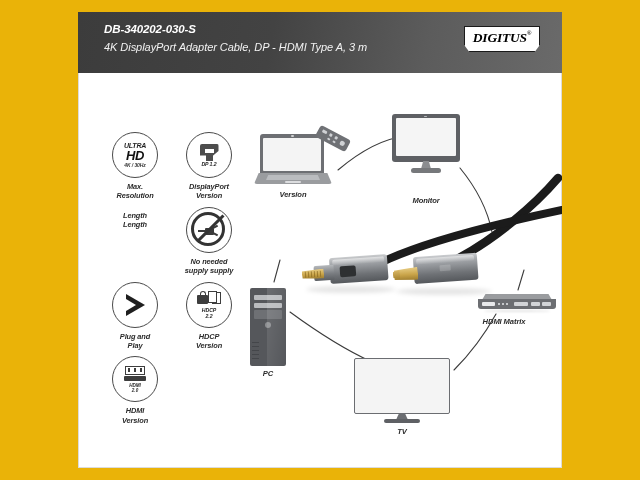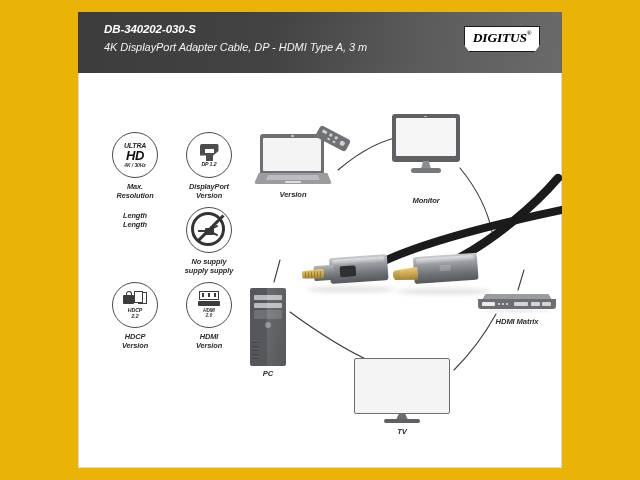--- a/index.html
+++ b/index.html
@@ -468,25 +468,34 @@
           <span class="inner"></span>
           <span class="plug">
             <span class="cord"></span>
               <span class="body"></span>
               <span class="p1"></span>
               <span class="p2"></span>
           </span>
           <span class="slash"></span>
         </div>
         <div class="badge-caption">
-          <div>No supply</div>
+          <div>No needed</div>
           <div>supply supply</div>
         </div>
       </div>
 
+      <div class="icon-cell wide-gap">
+        <div class="badge">
+          <span class="play-glyph"></span>
+        </div>
+        <div class="badge-caption">
+          <div>Plug and</div>
+          <div>Play</div>
+        </div>
+      </div>
 
       <div class="icon-cell wide-gap">
         <div class="badge">
           <span class="hdcp-glyph">
             <span class="doc d1"></span>
               <span class="doc d2"></span>
             <span class="shackle"></span>
               <span class="lockbox"></span>
           </span>
           <span class="b-chip">HDCP</span>
@@ -586,21 +595,21 @@
         <div class="front"></div>
       <div class="leds"></div>
       <div class="dots" style="left:20px"></div>
       <div class="dots" style="left:24px"></div>
       <div class="dots" style="left:28px"></div>
       <div class="pnl" style="left:36px; width:14px;"></div>
       <div class="pnl" style="left:53px; width:9px;"></div>
       <div class="pnl" style="left:64px; width:9px;"></div>
       <div class="shadow"></div>
     </div>
-    <div class="dev-label" style="left:232px; top:231px; width:78px;">HDMI Matrix</div>
+    <div class="dev-label" style="left:219px; top:231px; width:78px;">HDMI Matrix</div>
 
     <div class="cable">
       <svg viewBox="0 0 316 376" width="316" height="376" style="position:absolute;left:0;top:0;">
 
         <path d="M213,172 C250,152 288,120 312,92" stroke="#1b1b1b" stroke-width="8.5" fill="none" stroke-linecap="round"></path>
 
         <path d="M128,180 C170,158 240,140 316,124" stroke="#1b1b1b" stroke-width="8" fill="none" stroke-linecap="round"></path>
       </svg>
 
       <div class="shadow-soft" style="left:60px; top:200px; width:90px; height:7px;"></div>

